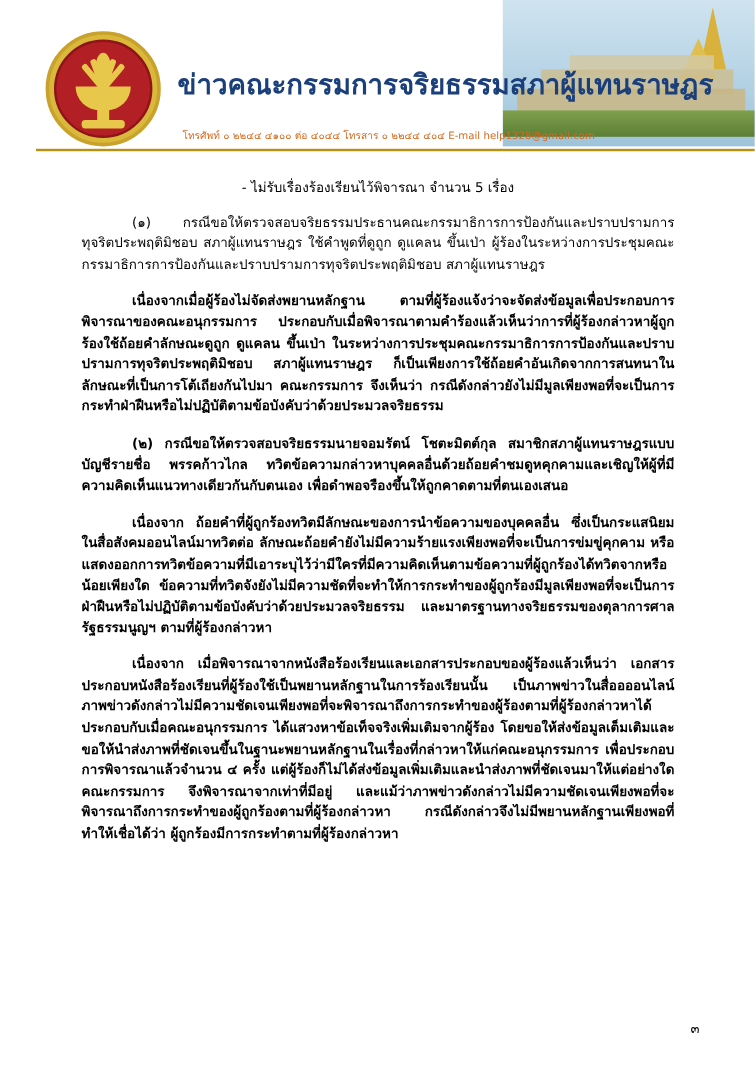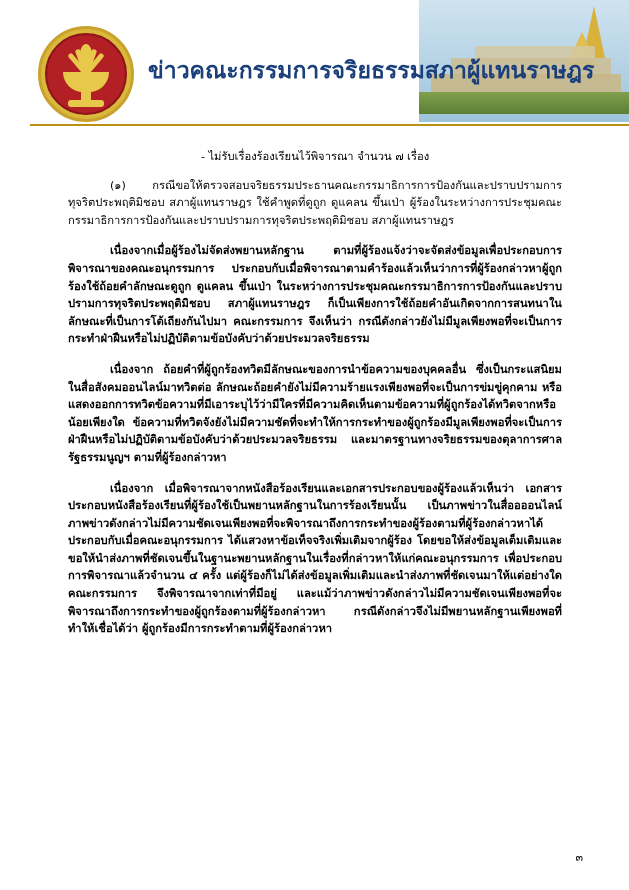--- a/index.html
+++ b/index.html
@@ -237,27 +237,29 @@
       <div class="ray" style="transform:translateX(-50%) rotate(0deg)"></div>
       <div class="ray" style="transform:translateX(-50%) rotate(20deg)"></div>
       <div class="ray" style="transform:translateX(-50%) rotate(40deg)"></div>
       <div class="flame"></div>
       <div class="bowl"></div>
       <div class="stem"></div>
       <div class="base"></div>
     </div>
 
     <div class="lh-title">ข่าวคณะกรรมการจริยธรรมสภาผู้แทนราษฎร</div>
+    <div class="lh-contact">โทรศัพท์ ๐ ๒๒๔๔ ๔๑๐๐ ต่อ ๔๐๔๔ โทรสาร  ๐ ๒๒๔๔ ๔๐๔ E-mail help1328@gmail.com</div>
     <div class="lh-rule"></div>
   </div>
 
   <div class="content">
 
-    <div class="center-line">- ไม่รับเรื่องร้องเรียนไว้พิจารณา จำนวน ๗ เรื่อง</div>
+    <div class="center-line">- ไม่รับเรื่องร้องเรียนไว้พิจารณา จำนวน 5 เรื่อง</div>
 
     <p class="indent">(๑) กรณีขอให้ตรวจสอบจริยธรรมประธานคณะกรรมาธิการการป้องกันและปราบปรามการทุจริตประพฤติมิชอบ สภาผู้แทนราษฎร ใช้คำพูดที่ดูถูก ดูแคลน ขึ้นเป่า ผู้ร้องในระหว่างการประชุมคณะกรรมาธิการการป้องกันและปราบปรามการทุจริตประพฤติมิชอบ สภาผู้แทนราษฎร</p>
     <p class="indent spaced">เนื่องจากเมื่อผู้ร้องไม่จัดส่งพยานหลักฐาน ตามที่ผู้ร้องแจ้งว่าจะจัดส่งข้อมูลเพื่อประกอบการพิจารณาของคณะอนุกรรมการ ประกอบกับเมื่อพิจารณาตามคำร้องแล้วเห็นว่าการที่ผู้ร้องกล่าวหาผู้ถูกร้องใช้ถ้อยคำลักษณะดูถูก ดูแคลน ขึ้นเป่า ในระหว่างการประชุมคณะกรรมาธิการการป้องกันและปราบปรามการทุจริตประพฤติมิชอบ สภาผู้แทนราษฎร  ก็เป็นเพียงการใช้ถ้อยคำอันเกิดจากการสนทนาในลักษณะที่เป็นการโต้เถียงกันไปมา คณะกรรมการ จึงเห็นว่า กรณีดังกล่าวยังไม่มีมูลเพียงพอที่จะเป็นการกระทำฝ่าฝืนหรือไม่ปฏิบัติตามข้อบังคับว่าด้วยประมวลจริยธรรม</p>
+    <p class="indent spaced">(๒) กรณีขอให้ตรวจสอบจริยธรรมนายจอมรัตน์ โชตะมิตต์กุล สมาชิกสภาผู้แทนราษฎรแบบบัญชีรายชื่อ พรรคก้าวไกล ทวิตข้อความกล่าวหาบุคคลอื่นด้วยถ้อยคำชมดูหคุกคามและเชิญให้ผู้ที่มีความคิดเห็นแนวทางเดียวกันกับตนเอง เพื่อดำพอจรืองขึ้นให้ถูกคาดตามที่ตนเองเสนอ</p>
     <p class="indent spaced">เนื่องจาก ถ้อยคำที่ผู้ถูกร้องทวิตมีลักษณะของการนำข้อความของบุคคลอื่น ซึ่งเป็นกระแสนิยมในสื่อสังคมออนไลน์มาทวิตต่อ ลักษณะถ้อยคำยังไม่มีความร้ายแรงเพียงพอที่จะเป็นการข่มขู่คุกคาม หรือแสดงออกการทวิตข้อความที่มีเอาระบุไว้ว่ามีใครที่มีความคิดเห็นตามข้อความที่ผู้ถูกร้องได้ทวิตจากหรือน้อยเพียงใด ข้อความที่ทวิตจังยังไม่มีความชัดที่จะทำให้การกระทำของผู้ถูกร้องมีมูลเพียงพอที่จะเป็นการฝ่าฝืนหรือไม่ปฏิบัติตามข้อบังคับว่าด้วยประมวลจริยธรรม และมาตรฐานทางจริยธรรมของตุลาการศาลรัฐธรรมนูญฯ ตามที่ผู้ร้องกล่าวหา</p>
     <p class="indent spaced">เนื่องจาก เมื่อพิจารณาจากหนังสือร้องเรียนและเอกสารประกอบของผู้ร้องแล้วเห็นว่า เอกสารประกอบหนังสือร้องเรียนที่ผู้ร้องใช้เป็นพยานหลักฐานในการร้องเรียนนั้น เป็นภาพข่าวในสื่ออออนไลน์ ภาพข่าวดังกล่าวไม่มีความชัดเจนเพียงพอที่จะพิจารณาถึงการกระทำของผู้ร้องตามที่ผู้ร้องกล่าวหาได้ ประกอบกับเมื่อคณะอนุกรรมการ ได้แสวงหาข้อเท็จจริงเพิ่มเติมจากผู้ร้อง โดยขอให้ส่งข้อมูลเต็มเติมและขอให้นำส่งภาพที่ชัดเจนขึ้นในฐานะพยานหลักฐานในเรื่องที่กล่าวหาให้แก่คณะอนุกรรมการ เพื่อประกอบการพิจารณาแล้วจำนวน ๔ ครั้ง แต่ผู้ร้องก็ไม่ได้ส่งข้อมูลเพิ่มเติมและนำส่งภาพที่ชัดเจนมาให้แต่อย่างใด คณะกรรมการ จึงพิจารณาจากเท่าที่มีอยู่ และแม้ว่าภาพข่าวดังกล่าวไม่มีความชัดเจนเพียงพอที่จะพิจารณาถึงการกระทำของผู้ถูกร้องตามที่ผู้ร้องกล่าวหา กรณีดังกล่าวจึงไม่มีพยานหลักฐานเพียงพอที่ทำให้เชื่อได้ว่า ผู้ถูกร้องมีการกระทำตามที่ผู้ร้องกล่าวหา</p>
   </div>
 
   <div class="pageno">๓</div>
 </div>
 
 </body></html>

